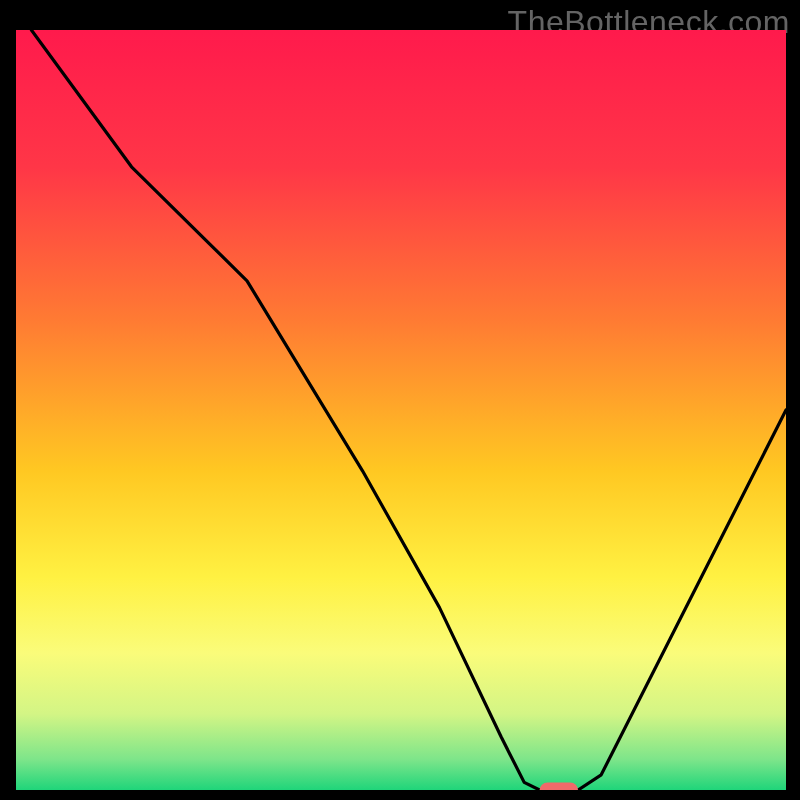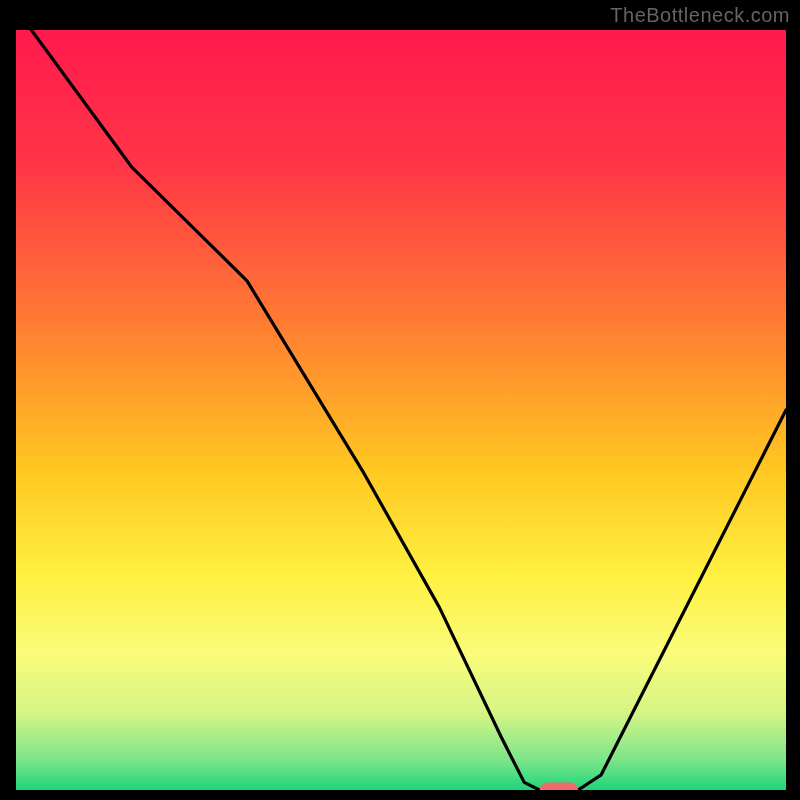--- a/index.html
+++ b/index.html
@@ -14,21 +14,21 @@
     position: relative;
     width: 800px;
     height: 800px;
     background: #000;
   }
   .watermark {
     position: absolute;
     top: 4px;
     right: 10px;
     color: #646464;
-    font-size: 20px;
+    font-size: 32px;
     font-weight: 500;
     letter-spacing: 0.5px;
   }
   svg {
     position: absolute;
     left: 16px;
     top: 30px;
   }
 </style>
 </head>

